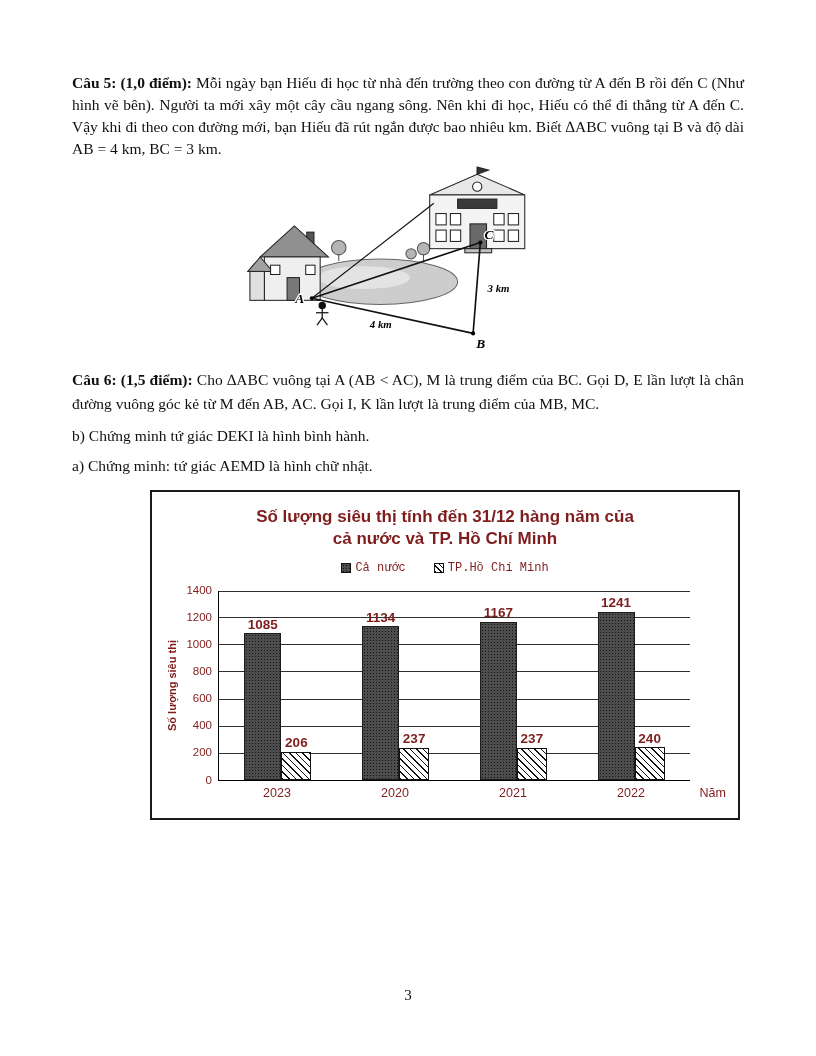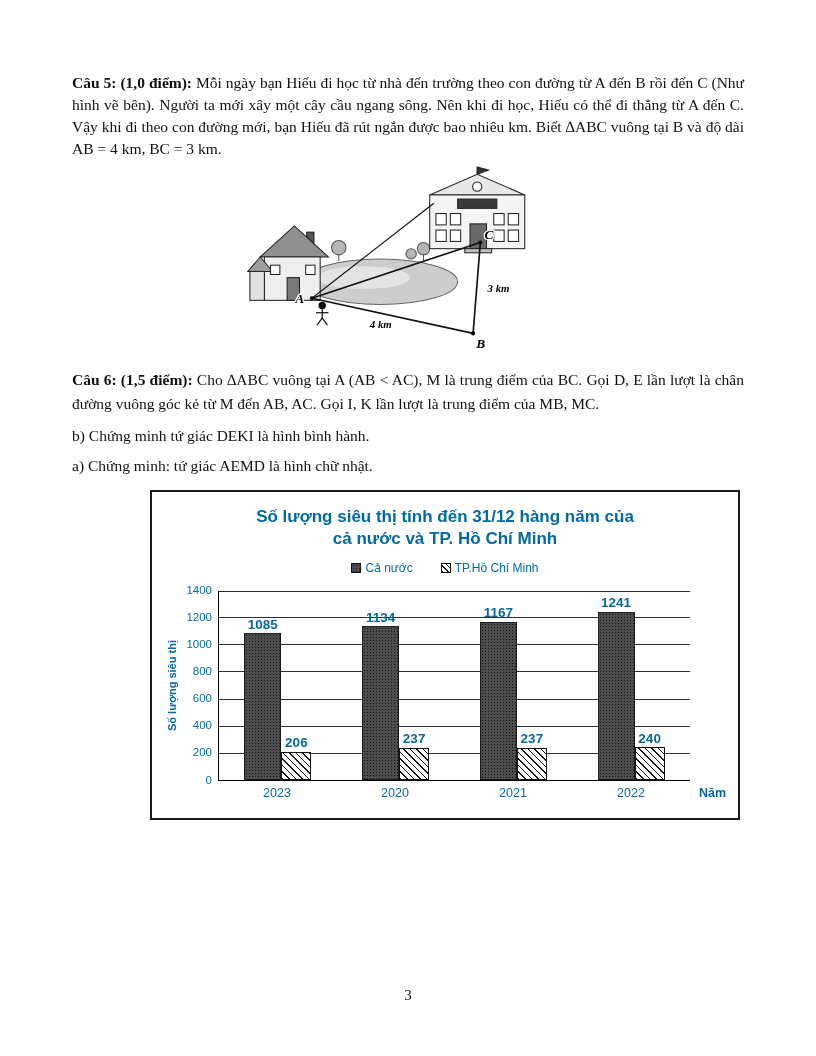--- a/index.html
+++ b/index.html
@@ -6,43 +6,43 @@
   body{width:816px;height:1056px;font-family:"Liberation Serif",serif;color:#111;position:relative;overflow:hidden;}
   .content{padding:64px 72px 0 72px;margin-top:8px;}
   .para{font-size:15.5px;line-height:1.42;text-align:justify;margin:0;}
   .q-label{font-weight:bold;}
   .fig-wrap{text-align:center;margin:6px 0 0 0;}
   .sub-item{font-size:15.5px;line-height:1.3;margin:10px 0 0 0;}
   .q7-source{font-style:italic;}
 
   
   .chart-box{width:590px;margin:14px 0 0 78px;border:2px solid #1a1a1a;background:#fff;
-             padding:12px 14px 18px 14px;box-sizing:border-box;font-family:"Liberation Sans",sans-serif;color:#0369a1;}
+             padding:12px 14px 18px 14px;box-sizing:border-box;font-family:"Liberation Sans",sans-serif;color:#7f1d1d;}
   .chart-title{font-weight:bold;font-size:17px;text-align:center;line-height:1.3;margin-top:2px;}
   .legend{display:flex;justify-content:center;gap:28px;margin-top:10px;font-size:12px;align-items:center;}
-  .legend-item{display:flex;align-items:center;gap:4px;}
+  .legend-item{display:flex;align-items:center;gap:4px;font-family:Liberation Mono, monospace;}
   .swatch{width:10px;height:10px;display:inline-block;border:1px solid #111;box-sizing:border-box;}
   .swatch.solid{background-color:#4d4d4d;background-image:radial-gradient(#151515 30%,rgba(0,0,0,0) 31%);background-size:3px 3px;}
   .swatch.hatch{background:repeating-linear-gradient(45deg,#111 0,#111 1px,#fff 1px,#fff 4px);}
   .plot-row{display:flex;margin-top:16px;height:190px;}
   .y-title{width:16px;font-size:11px;font-weight:bold;writing-mode:vertical-rl;transform:rotate(180deg);text-align:center;}
   .y-ticks{width:36px;position:relative;font-size:11.5px;}
   .ytick{position:absolute;right:6px;transform:translateY(-50%);line-height:1;}
   .plot{flex:1;margin-right:34px;position:relative;border-left:1px solid #000;border-bottom:1px solid #000;display:flex;align-items:flex-end;}
   .gridline{position:absolute;left:0;right:0;height:1px;background:#2f2f2f;}
   .bar-group{flex:1;height:100%;display:flex;align-items:flex-end;justify-content:center;position:relative;z-index:1;}
   .bar-col{display:flex;flex-direction:column;justify-content:flex-end;align-items:center;height:100%;}
   .bar-label{font-size:13.5px;font-weight:bold;line-height:1;margin-bottom:2px;white-space:nowrap;}
   .bar{box-sizing:border-box;}
   .bar.solid{width:37px;background-color:#4d4d4d;background-image:radial-gradient(#141414 30%,rgba(0,0,0,0) 31%);background-size:3px 3px;border:1px solid #1c1c1c;}
   .bar.hatch{width:30px;background:repeating-linear-gradient(45deg,#111 0,#111 1.2px,#fff 1.2px,#fff 4.6px);border:1px solid #111;}
   .x-row{position:relative;margin-left:52px;margin-top:5px;font-size:12.5px;}
   .x-labels{display:flex;margin-right:34px;}
   .xlabel{flex:1;text-align:center;}
-  .x-title{position:absolute;right:-2px;top:0;font-weight:bold;}
+  .x-title{position:absolute;right:-2px;top:0;font-weight:normal;}
 
   .page-number{position:absolute;bottom:52px;left:0;right:0;text-align:center;font-size:15px;}
   .fig-label{font-family:"Liberation Serif",serif;font-weight:bold;font-style:italic;paint-order:stroke;stroke:#fff;stroke-width:2.5px;fill:#000;}
 </style>
 </head>
 <body>
 
 <div class="content">
 
   <p class="para"><b class="q-label">Câu 5: (1,0 điểm):</b><span> Mỗi ngày bạn Hiếu đi học từ nhà đến trường theo con đường từ A đến B rồi đến C (Như hình vẽ bên). Người ta mới xây một cây cầu ngang sông. Nên khi đi học, Hiếu có thể đi thẳng từ A đến C. Vậy khi đi theo con đường mới, bạn Hiếu đã rút ngắn được bao nhiêu km. Biết ∆ABC vuông tại B và độ dài AB = 4 km, BC = 3 km.</span></p>

